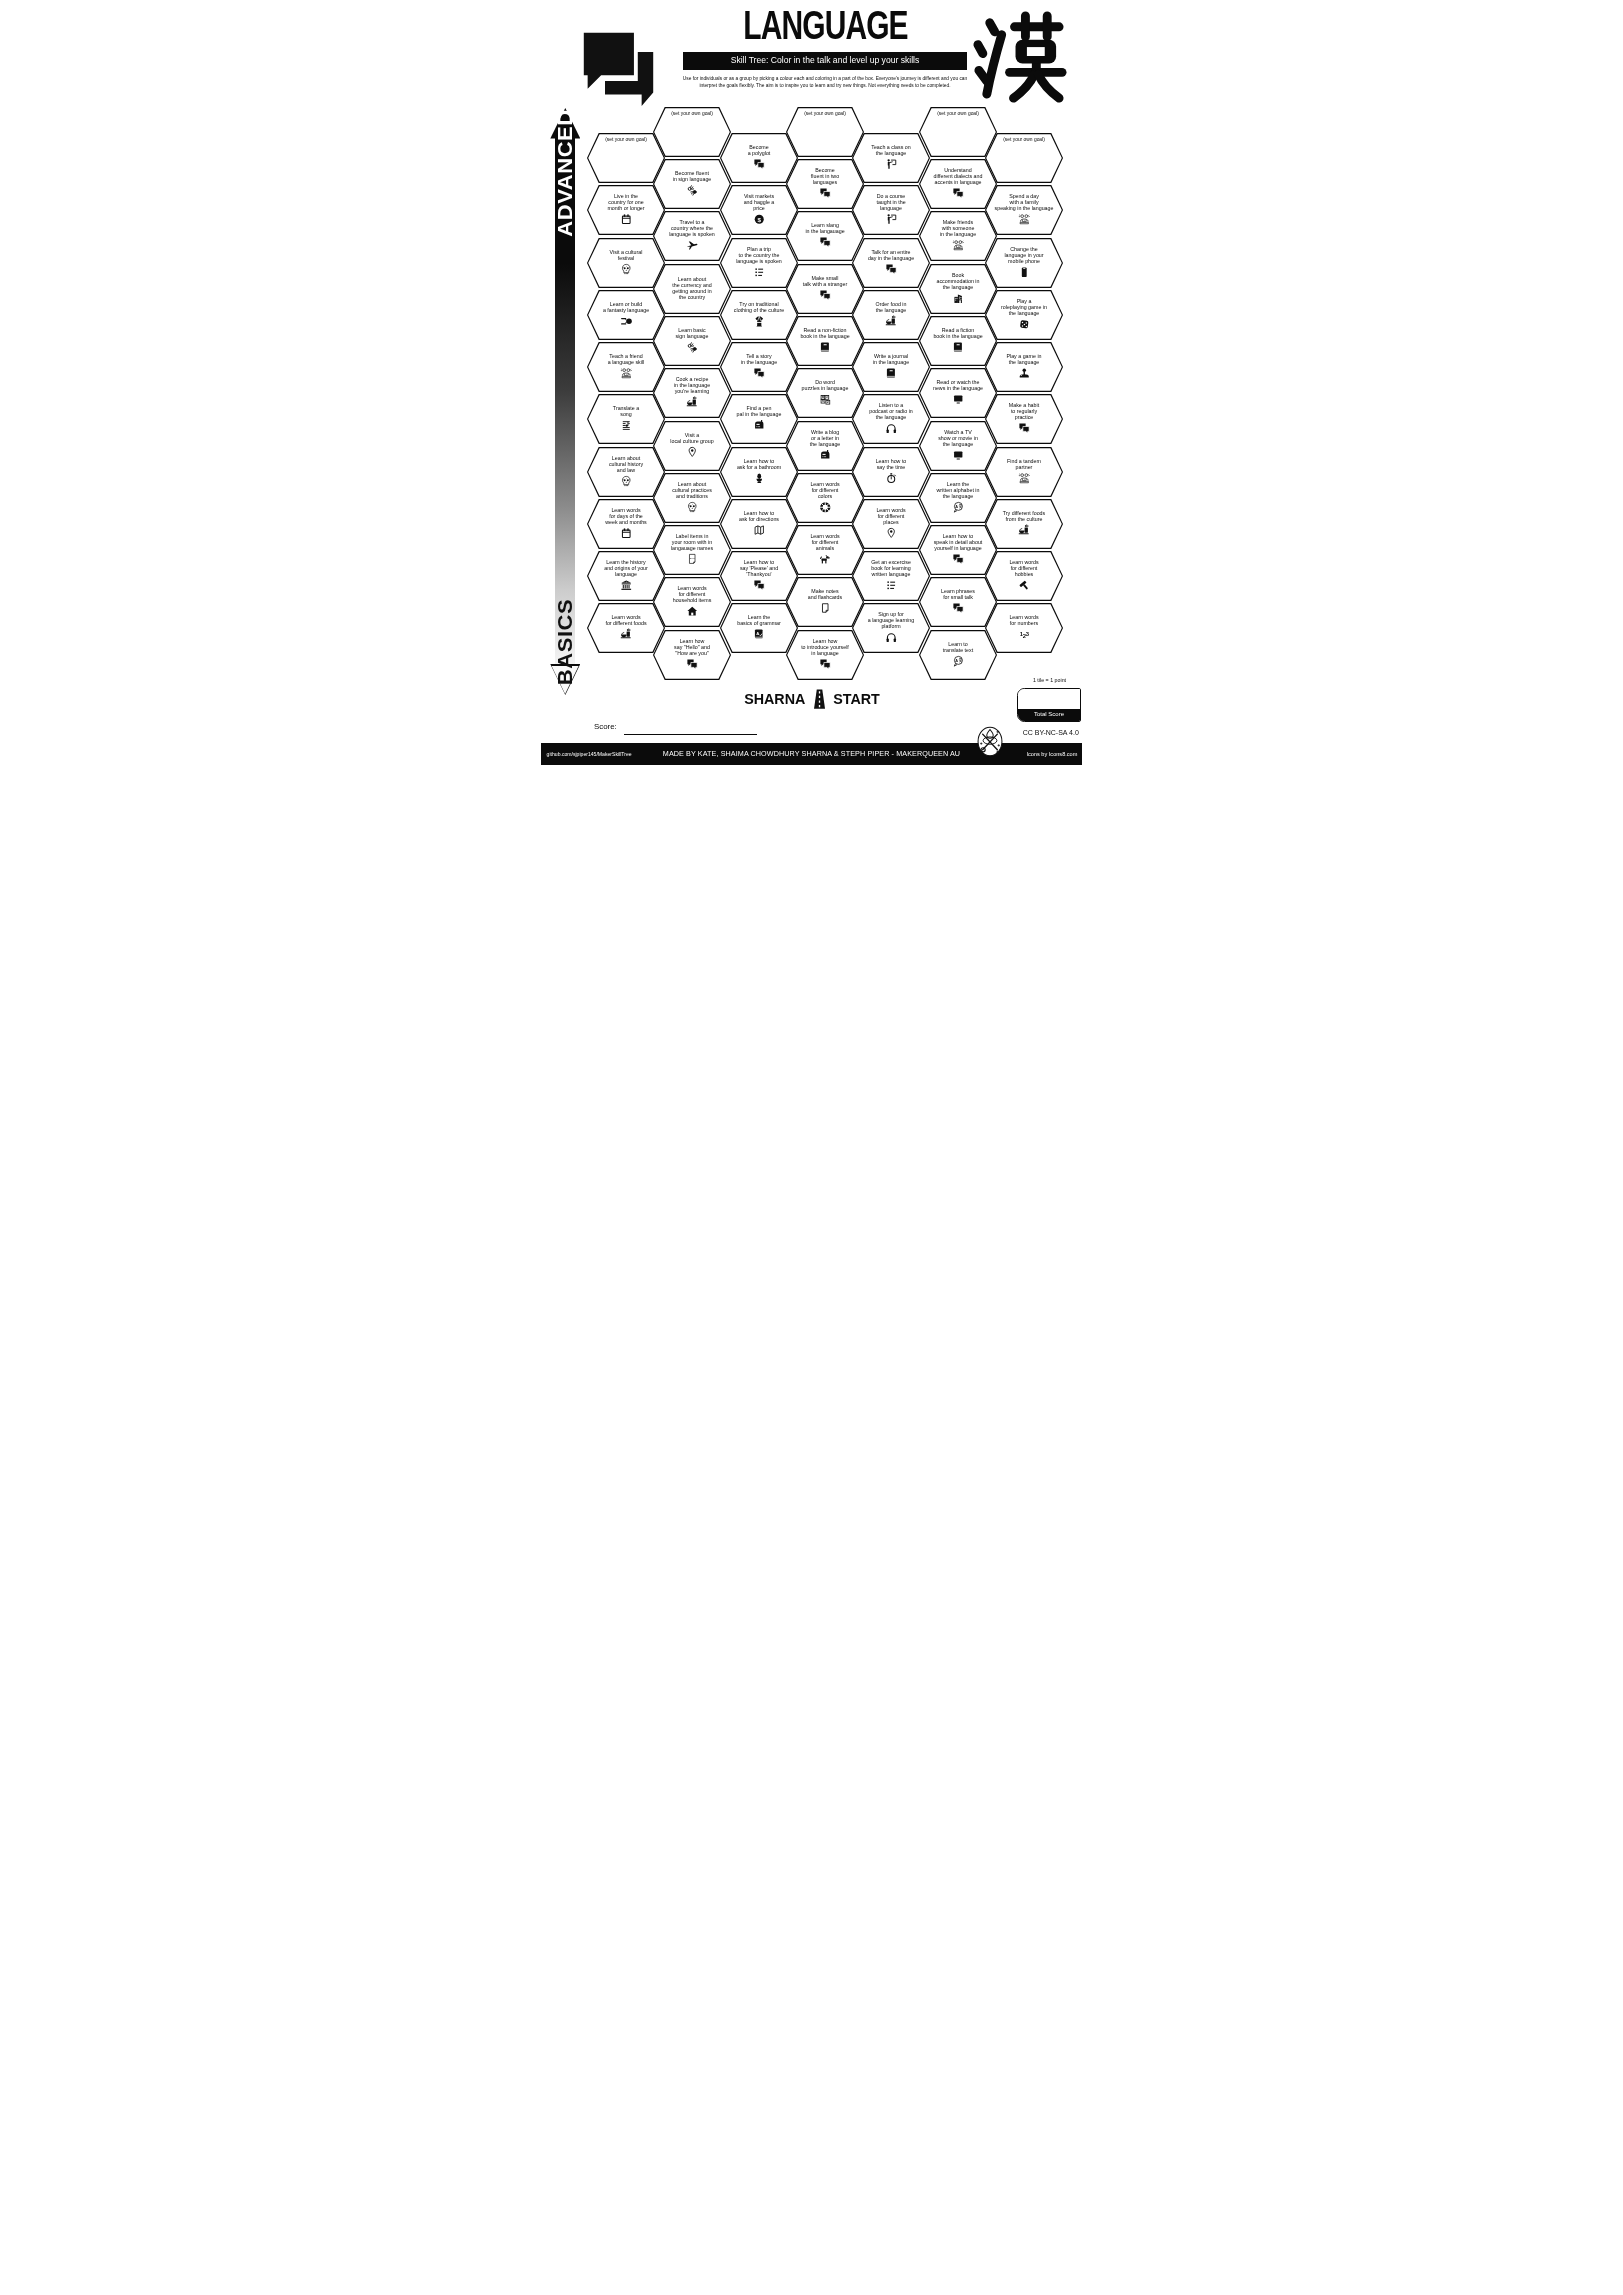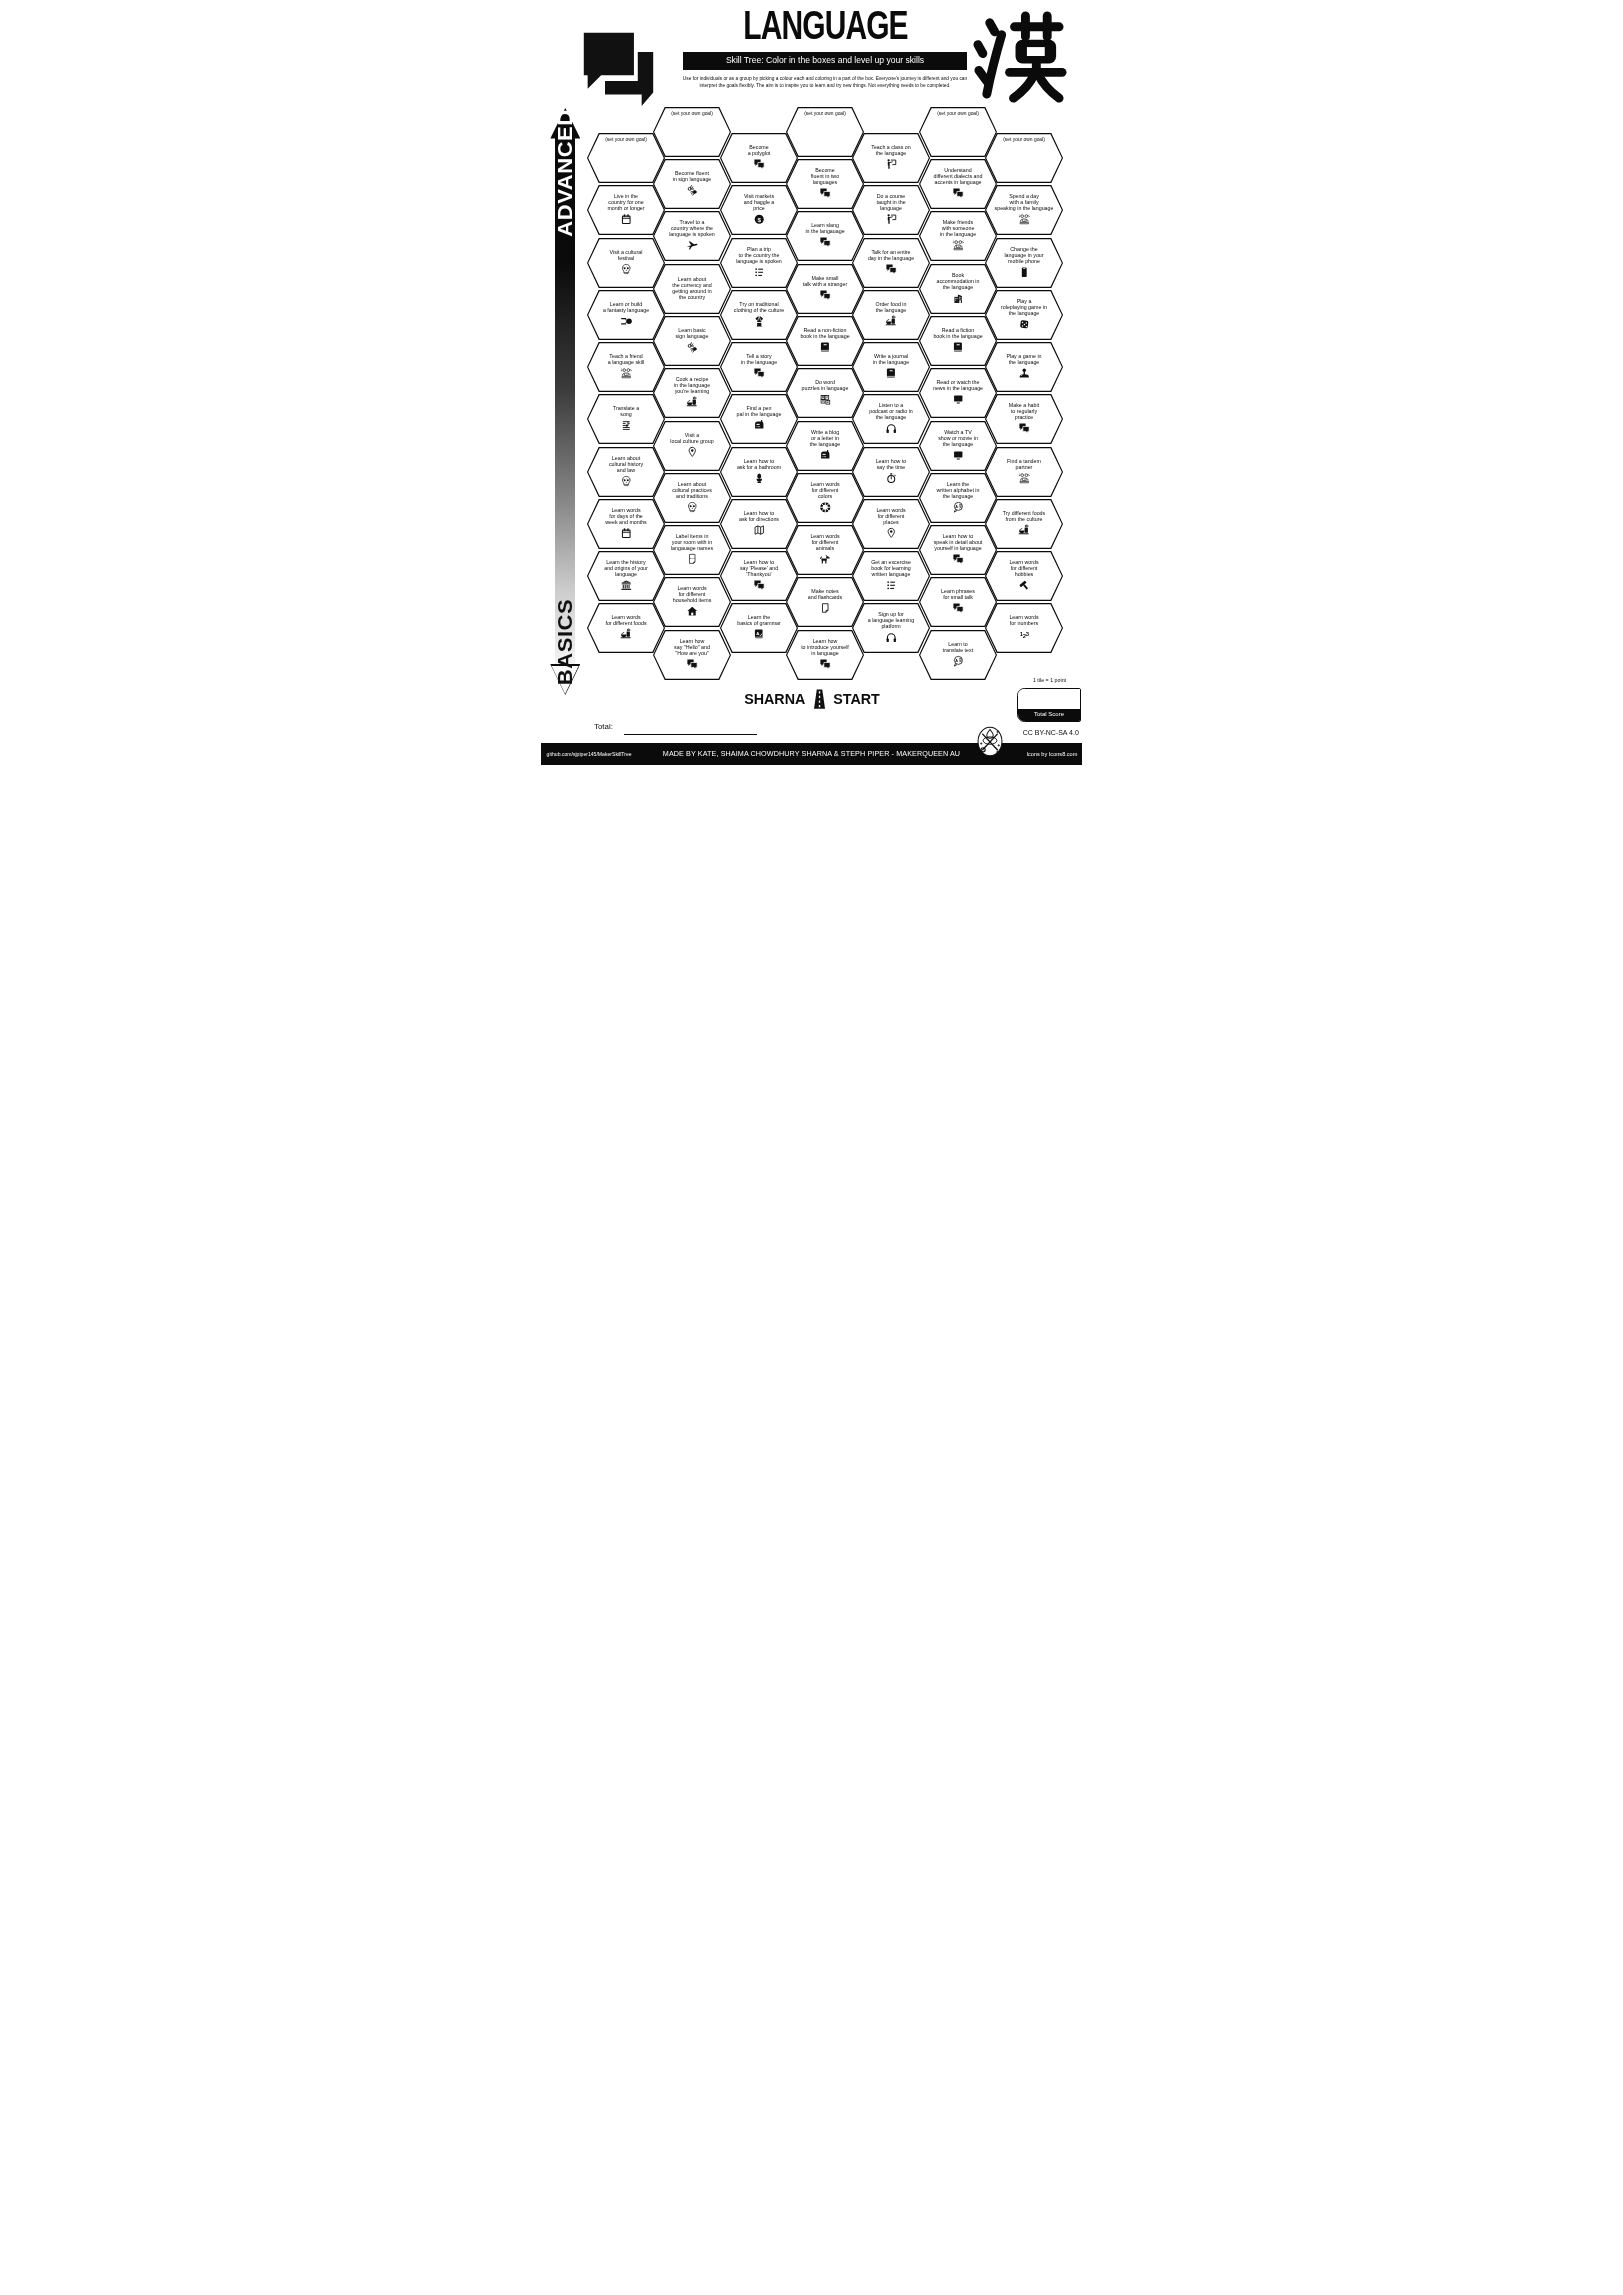--- a/index.html
+++ b/index.html
@@ -375,21 +375,21 @@
     </symbol>
   </defs>
 </svg>
 
 <div id="page">
 
   <svg class="logo" viewBox="0 0 200 175" width="93" height="81">
       <use href="#i-logo-chat"></use>
     </svg>
   <div class="title">LANGUAGE</div>
-  <div class="subbar">Skill Tree:  Color in the boxes and level up your skills</div>
+  <div class="subbar">Skill Tree:  Color in the talk and level up your skills</div>
   <div class="desc">Use for individuals or as a group by picking a colour each and coloring in a part of the box.  Everyone's journey is different and you can interpret the goals flexibly.  The aim is to inspire you to learn and try new things. Not everything needs to be completed.</div>
   <svg class="kanji" viewBox="0 0 222 215" width="103" height="99">
       <use href="#i-kanji"></use>
     </svg>
 
   <div class="a-head-up"></div>
   <div class="a-shaft"></div>
   <div class="a-head-dn"></div>
   <div class="a-head-dn-in"></div>
   <div class="axis-label axis-adv">ADVANCED</div>
@@ -1110,21 +1110,21 @@
       </div>
     </div>
 
   <div class="start">
     <span>SHARNA</span>
     <svg viewBox="0 0 36 48" width="16.7" height="22">
         <use href="#i-road"></use>
       </svg>
     <span>START</span>
   </div>
-  <div class="name-label">Total:</div>
+  <div class="name-label">Score:</div>
   <div class="name-line"></div>
 
   <div class="tile-note">1 tile = 1 point</div>
   <div class="score">
     <div class="blank"></div>
     <div class="band">Total Score</div>
   </div>
 
   <svg class="mq" viewBox="0 0 74 76" width="34" height="35">
       <use href="#i-mq"></use>

